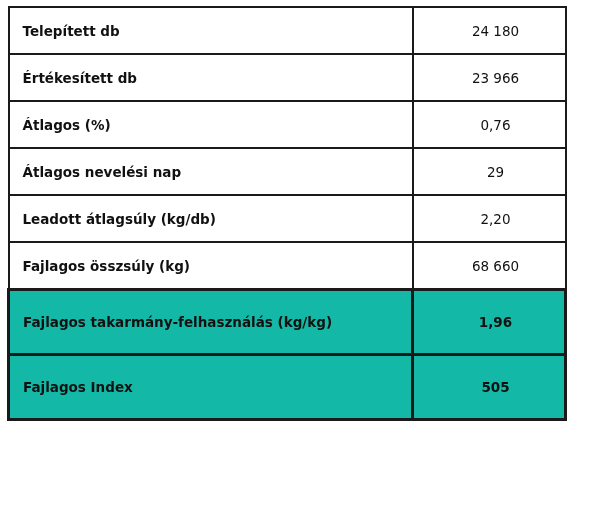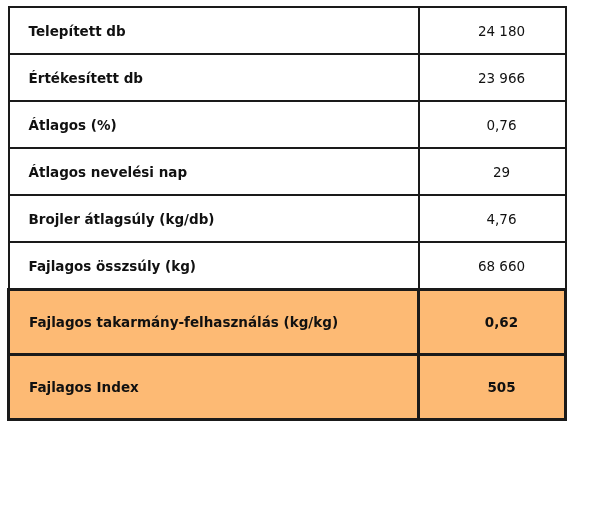--- a/index.html
+++ b/index.html
@@ -1,25 +1,25 @@
 <!DOCTYPE html>
 <html><head>
 <meta charset="utf-8">
 <style>
   html, body { margin: 0; padding: 0; background: #ffffff; }
   body { width: 600px; height: 514px; position: relative; overflow: hidden;
          font-family: "DejaVu Sans", "Liberation Sans", sans-serif; }
   table.stats { position: absolute; left: 7px; top: 6px; width: 560px;
                 border-collapse: collapse; table-layout: fixed; }
-  table.stats td { border: 2px solid #1a1a1a; padding: 0 0 0 19px;
+  table.stats td { border: 2px solid #1a1a1a; padding: 0 0 0 13px;
                    font-size: 13.5px; color: #111; }
   td.label { width: 389px; font-weight: bold; }
   td.value { text-align: center; padding: 0; font-size: 14px; color: #222; }
   tr.normal td { height: 45px; }
-  tr.hl td { height: 62px; background: #fdba74; border-width: 3px; }
+  tr.hl td { height: 62px; background: #14b8a6; border-width: 3px; }
   tr.hl td.value { font-weight: bold; }
 </style>
 </head>
 <body>
 
 <table class="stats">
   <tbody>
     <tr class="normal">
       <td class="label">Telepített db</td>
       <td class="value">24 180</td>
@@ -30,29 +30,29 @@
     </tr>
     <tr class="normal">
       <td class="label">Átlagos (%)</td>
       <td class="value">0,76</td>
     </tr>
     <tr class="normal">
       <td class="label">Átlagos nevelési nap</td>
       <td class="value">29</td>
     </tr>
     <tr class="normal">
-      <td class="label">Brojler átlagsúly (kg/db)</td>
-      <td class="value">4,76</td>
+      <td class="label">Leadott átlagsúly (kg/db)</td>
+      <td class="value">2,20</td>
     </tr>
     <tr class="normal">
       <td class="label">Fajlagos összsúly (kg)</td>
       <td class="value">68 660</td>
     </tr>
     <tr class="hl">
       <td class="label">Fajlagos takarmány-felhasználás (kg/kg)</td>
-      <td class="value">0,62</td>
+      <td class="value">1,96</td>
     </tr>
     <tr class="hl">
       <td class="label">Fajlagos Index</td>
       <td class="value">505</td>
     </tr>
   </tbody>
 </table>
 
 </body></html>

